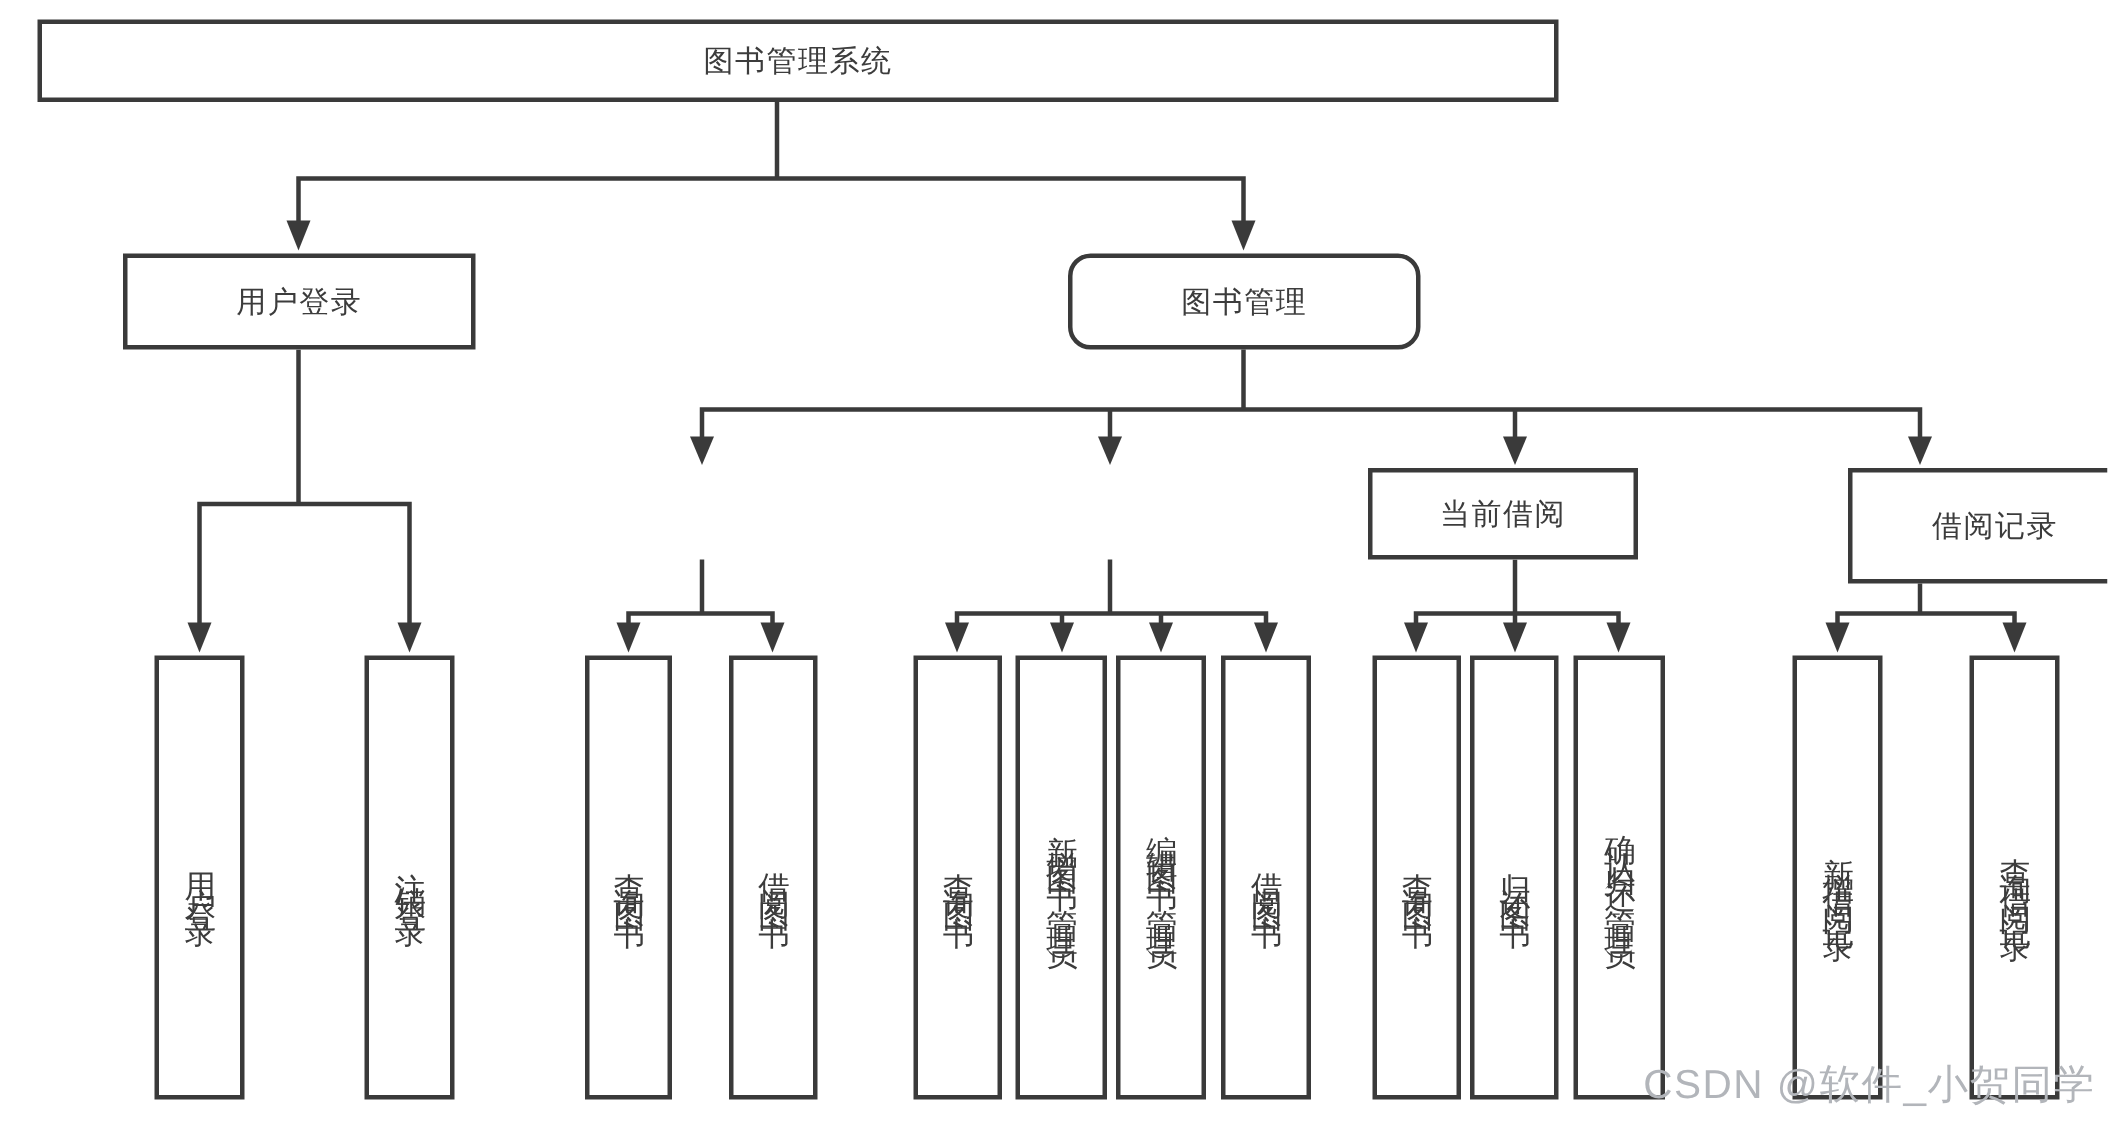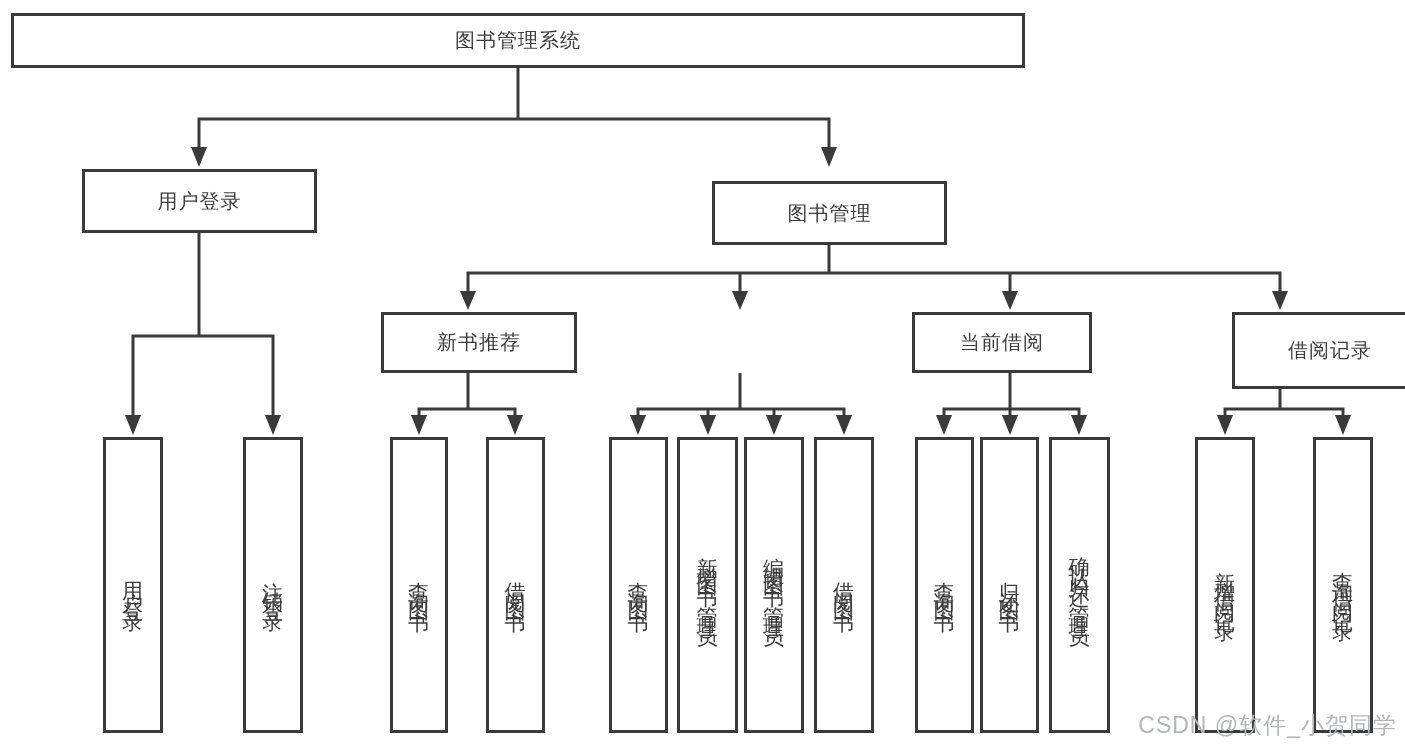--- a/index.html
+++ b/index.html
@@ -40,23 +40,23 @@
   .node-v {
     top: 437px;
     height: 296px;
     writing-mode: vertical-rl;
     text-orientation: mixed;
     font-size: 21px;
     line-height: 1.0;
     letter-spacing: 10px;
   }
   
-  #n-root            { left: 11px;   top: 13px;  width: 1014px; height: 55px; }
+  #n-root            { left: 25px;   top: 13px;  width: 1014px; height: 55px; }
   #n-user-login      { left: 82px;   top: 169px; width: 235px;  height: 64px; }
-  #n-book-mgmt       { left: 712px;  top: 181px; width: 235px;  height: 64px; }
+  #n-book-mgmt       { left: 712px;  top: 169px; width: 235px;  height: 64px; border-radius: 15px; }
   #n-new-book-rec    { left: 381px;  top: 312px; width: 196px;  height: 61px; }
   #n-book-borrow     { left: 642px;  top: 312px; width: 196px;  height: 61px; }
   #n-current-borrow  { left: 912px;  top: 312px; width: 180px;  height: 61px; }
   #n-borrow-record   { left: 1232px; top: 312px; width: 196px;  height: 77px; }
   
   #n-leaf-user-login { left: 103px;  width: 60px; }
   #n-leaf-logout     { left: 243px;  width: 60px; }
   #n-leaf-rec-query  { left: 390px;  width: 58px; }
   #n-leaf-rec-borrow { left: 486px;  width: 59px; }
   #n-leaf-bb-query   { left: 609px;  width: 59px; }
@@ -66,21 +66,21 @@
   #n-leaf-cb-query   { left: 915px;  width: 59px; }
   #n-leaf-cb-return  { left: 980px;  width: 59px; }
   #n-leaf-cb-confirm { left: 1049px; width: 61px; }
   #n-leaf-br-add     { left: 1195px; width: 60px; }
   #n-leaf-br-query   { left: 1313px; width: 60px; }
   #watermark {
     position: absolute;
     right: 8px;
     bottom: 6px;
     z-index: 2;
-    font-size: 23px;
+    font-size: 27px;
     color: #b2b5ba;
     letter-spacing: 1px;
     pointer-events: none;
     white-space: nowrap;
   }
 </style>
 </head>
 <body>
 
 <div id="canvas">
@@ -143,23 +143,20 @@
     <span>图书管理系统</span>
   </div>
 
   <div class="node node-h" id="n-user-login">
     <span>用户登录</span>
   </div>
   <div class="node node-h" id="n-book-mgmt">
     <span>图书管理</span>
   </div>
 
-  <div class="node node-h" id="n-new-book-rec">
-    <span>新书推荐</span>
-  </div>
   <div class="node node-h" id="n-current-borrow">
     <span>当前借阅</span>
   </div>
   <div class="node node-h" id="n-borrow-record">
     <span>借阅记录</span>
   </div>
 
   <div class="node node-v" id="n-leaf-user-login">
     <span>用户登录</span>
   </div>

